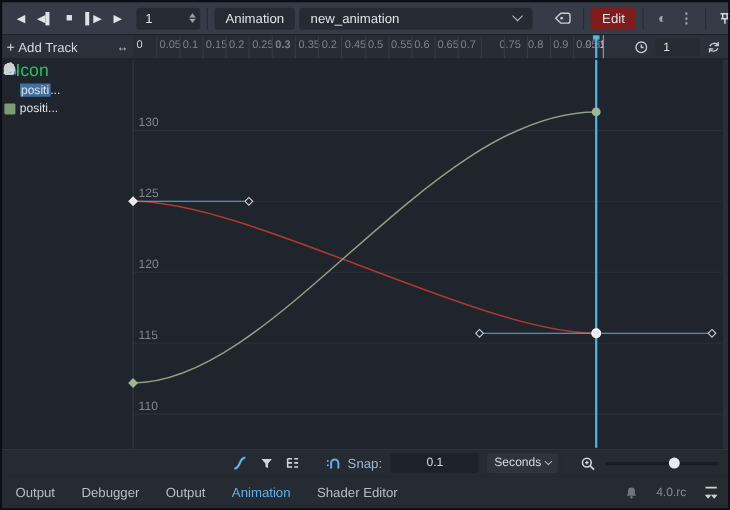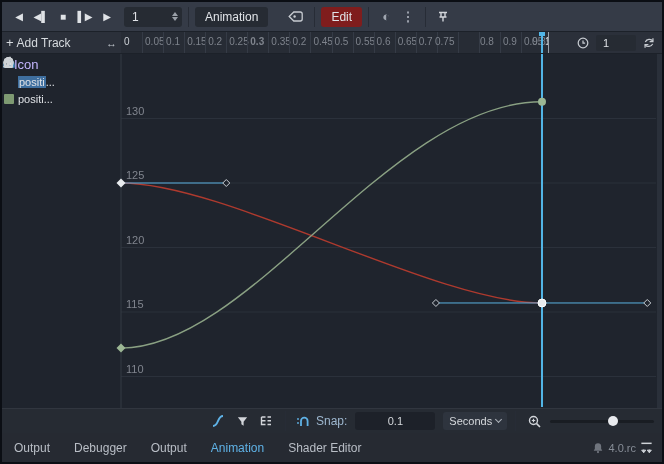--- a/index.html
+++ b/index.html
@@ -45,21 +45,21 @@
   .ruler-playhead-cap { position:absolute; top:0; width:6px; height:4px; background:#52b5e6; }
   .len-controls { flex:1; display:flex; align-items:center; justify-content:flex-end; padding:0 6px; gap:6px; }
   .len-field { width:40px; height:16px; background:#262b33; border-radius:2px; color:#dfe2e6;
                font-size:11px; display:flex; align-items:center; padding-left:7px; }
 
   
   .main { position:relative; flex:1; background:#1f242d; overflow:hidden; }
   .main svg { position:absolute; left:0; top:0; }
   .track-list { position:absolute; left:0; top:2px; width:119px; }
   .node-row { display:flex; align-items:center; height:17px; padding-left:12px; gap:2px; }
-  .node-row .lbl { color:#c4b5fd; font-size:13px; }
+  .node-row .lbl { color:#22c55e; font-size:16px; }
   .track-row { display:flex; align-items:center; height:17px; padding-left:2px; gap:1px; }
   .swatch { width:10px; height:10px; border-radius:1px; margin-right:3px; flex:none; }
   .swatch-spacer { width:13px; flex:none; }
   .row-name { font-size:11px; color:#dfe2e6; white-space:nowrap; width:38px; overflow:hidden; flex:none; }
   .row-name .hl { padding:1px 1px; }
   .t-icon { width:15px; height:15px; display:flex; align-items:center; justify-content:center; flex:none; }
 
   
   .toolbar-bottom { height:25px; background:#262b33; border-top:1px solid #31363f; display:flex;
                     align-items:center; padding:0 8px 0 205px; flex:none; gap:2px; }
@@ -70,21 +70,21 @@
   .unit-dd { width:64px; height:18px; background:#2e343e; border-radius:3px; color:#d6d9dd; font-size:11px;
              display:flex; align-items:center; padding:0 6px; margin-left:6px; gap:4px; }
   .unit-dd .chev { margin-left:auto; width:5px; height:5px; }
   .zoom-slider { flex:1; height:3px; background:#191d23; border-radius:2px; position:relative; margin-left:4px; }
   .zoom-handle { position:absolute; top:50%; width:10px; height:10px; border-radius:50%; background:#e8eaee;
                  transform:translate(-50%,-50%); }
 
   
   .tabs-bar { height:29px; background:#262a32; display:flex; align-items:center; padding:0 8px 0 12px; flex:none; }
   .tab { font-size:12px; color:#b9bec6; margin-right:24px; cursor:default; }
-  .tabs-right { margin-left:auto; display:flex; align-items:center; gap:3px; }
+  .tabs-right { margin-left:auto; display:flex; align-items:center; gap:15px; }
   .version { font-size:11px; color:#878d97; }
 </style>
 </head>
 <body>
 
 <div class="window">
 
   <div class="toolbar-top">
     <div class="tb-btn">
         <span>◀</span>
@@ -107,20 +107,24 @@
       <span class="spin-arrows">
           <i class="spin-up"></i>
           <i class="spin-down"></i>
         </span>
     </div>
 
     <div class="sep"></div>
 
     <div class="flat-btn">Animation</div>
 
+    <div class="flat-btn anim-name">
+      <span>new_animation</span>
+      <span class="chev"></span>
+    </div>
 
     <div class="tb-btn icon-btn" style="margin-left:14px;">
       <svg width="17" height="15" viewBox="0 0 17 15">
         <path d="M2.2,7.5 L6.8,3 h6.4 a2,2 0 0 1 2,2 v5 a2,2 0 0 1 -2,2 H6.8 Z" fill="none" stroke="#c8ccd2" stroke-width="1.3"></path>
         <circle cx="7.6" cy="7.5" r="1.2" fill="#c8ccd2"></circle>
       </svg>
     </div>
 
     <div class="sep"></div>
 
@@ -174,21 +178,21 @@
         <span class="tick-label" style="left: 213.5px;">0.5</span>
         <div class="tick" style="left: 231.55px;"></div>
         <span class="tick-label" style="left: 234.55px;">0.55</span>
         <div class="tick" style="left: 252.6px;"></div>
         <span class="tick-label" style="left: 255.6px;">0.6</span>
         <div class="tick" style="left: 273.65px;"></div>
         <span class="tick-label" style="left: 276.65px;">0.65</span>
         <div class="tick" style="left: 294.7px;"></div>
         <span class="tick-label" style="left: 297.7px;">0.7</span>
         <div class="tick" style="left: 315.75px;"></div>
-        <span class="tick-label" style="left: 314px; text-align: center;">0.75</span>
+        <span class="tick-label" style="left: 333px; text-align: center;">0.75</span>
         <div class="tick" style="left: 336.8px;"></div>
         <span class="tick-label" style="left: 359px;">0.8</span>
         <div class="tick" style="left: 357.85px;"></div>
         <span class="tick-label" style="left: 379px; margin-left: 32px;">0.85</span>
         <div class="tick" style="left: 378.9px;"></div>
         <span class="tick-label" style="left: 381.9px;">0.9</span>
         <div class="tick" style="left: 399.95px;"></div>
         <span class="tick-label" style="left: 402.95px;">0.95</span>
         <div class="tick" style="left: 421px;"></div>
         <span class="tick-label major" style="left: 424px;">1</span>

